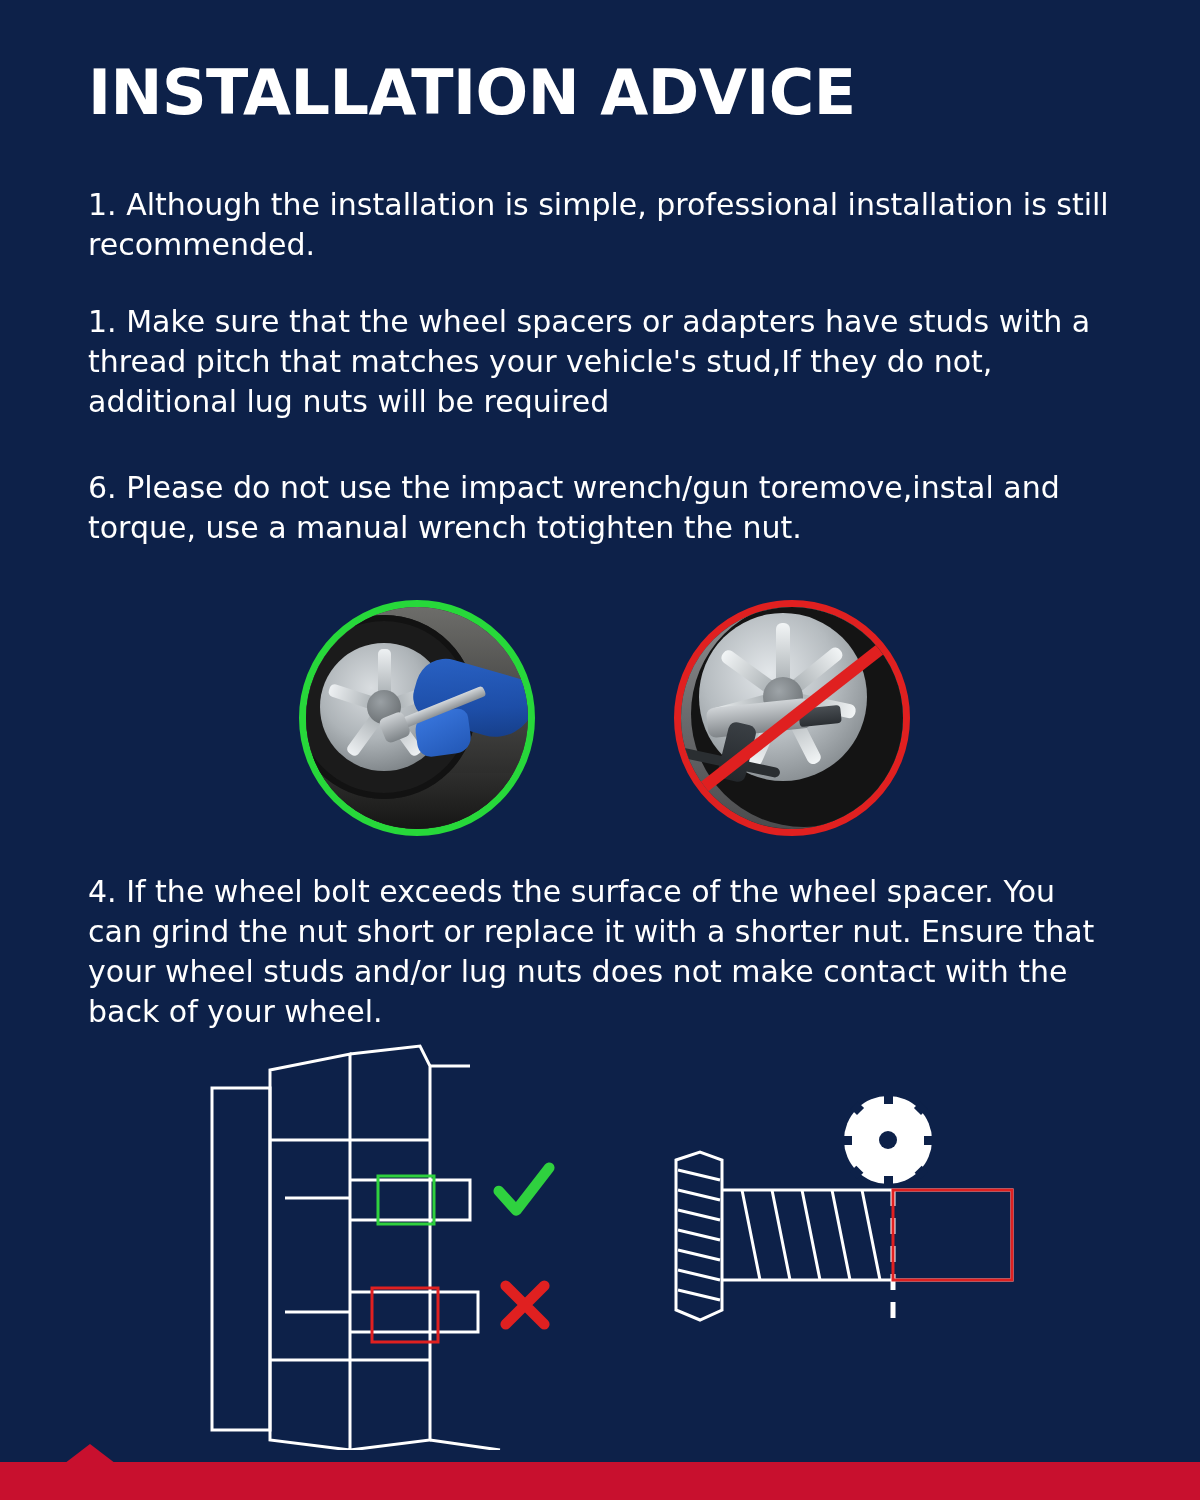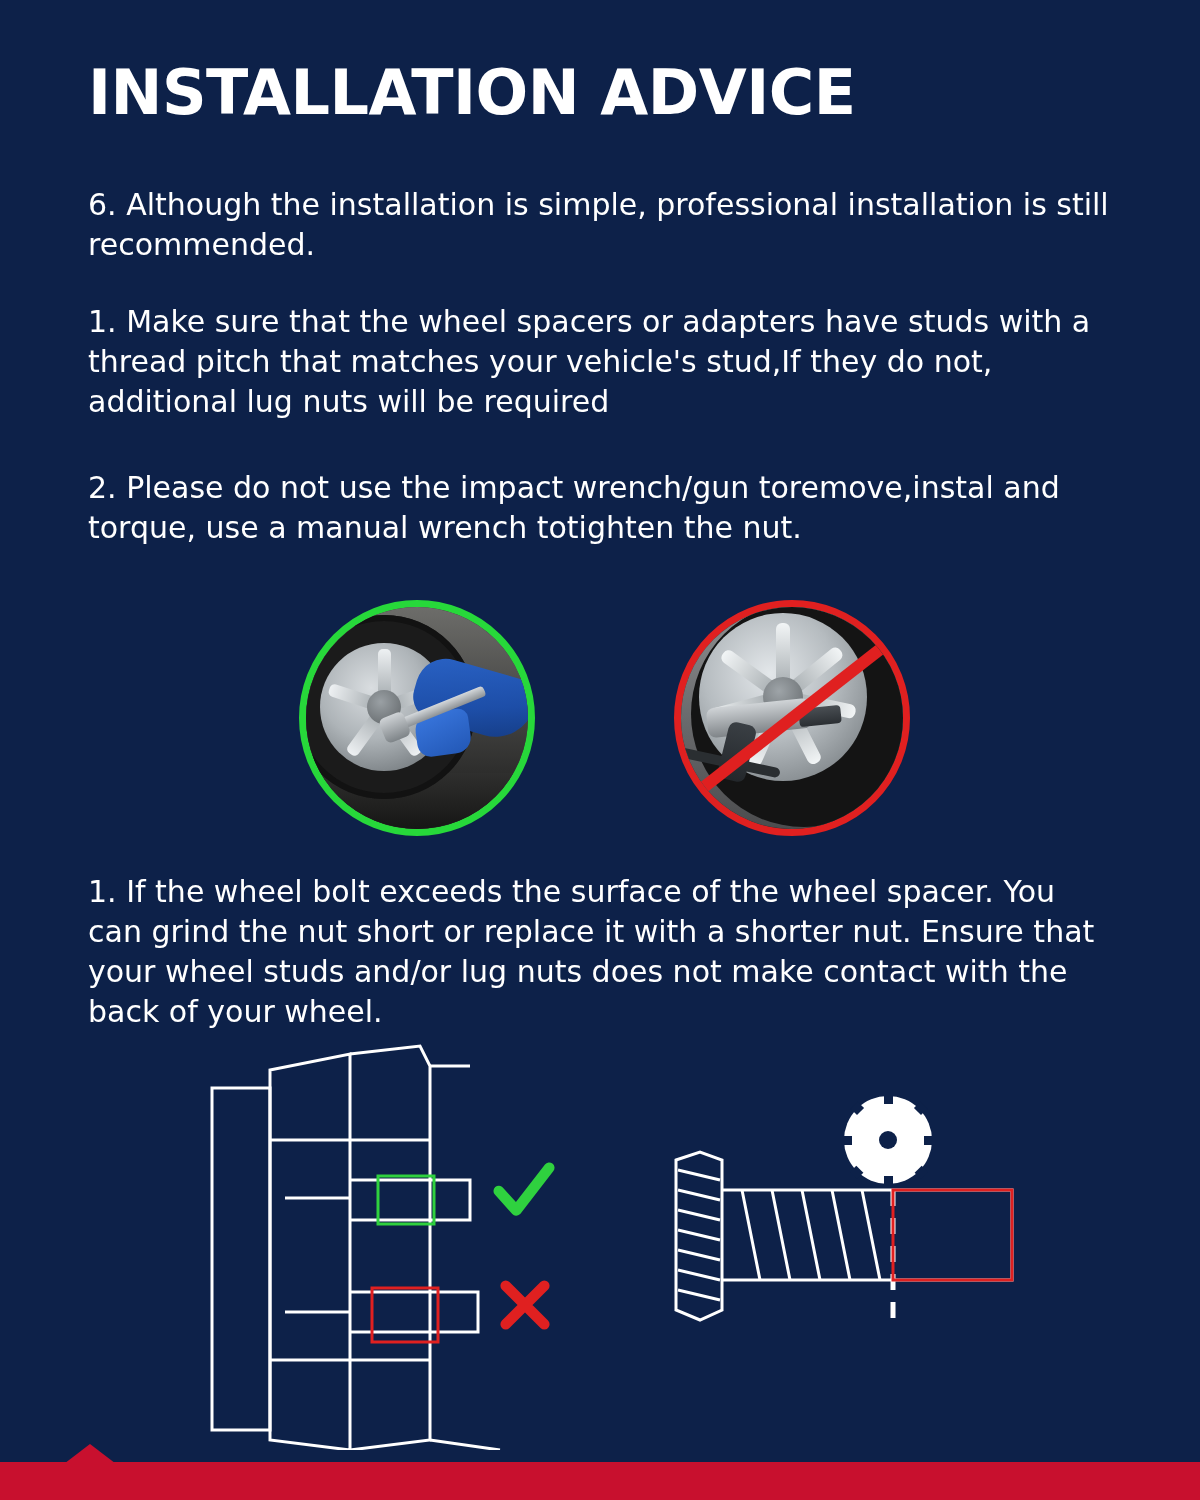--- a/index.html
+++ b/index.html
@@ -257,24 +257,24 @@
     border-bottom:26px solid #c8102e;
   }
 </style>
 </head>
 <body>
 
 <div class="page">
 
   <div class="title">INSTALLATION ADVICE</div>
 
-  <div class="para" id="p1">6.  Although the installation is simple, professional installation is still recommended.</div>
+  <div class="para" id="p1">1.  Although the installation is simple, professional installation is still recommended.</div>
   <div class="para" id="p2">1.  Make sure that the wheel spacers or adapters have studs with a thread pitch that matches your vehicle's stud,If they do not, additional lug nuts will be required</div>
-  <div class="para" id="p3">2. Please do not use the impact wrench/gun toremove,instal and torque, use a manual wrench totighten the nut.</div>
-  <div class="para" id="p4">1. If the wheel bolt exceeds the surface of the wheel spacer. You can grind the nut short or replace it with a shorter nut. Ensure that your wheel studs and/or lug nuts does not make contact with the back of your wheel.</div>
+  <div class="para" id="p3">6. Please do not use the impact wrench/gun toremove,instal and torque, use a manual wrench totighten the nut.</div>
+  <div class="para" id="p4">4. If the wheel bolt exceeds the surface of the wheel spacer. You can grind the nut short or replace it with a shorter nut. Ensure that your wheel studs and/or lug nuts does not make contact with the back of your wheel.</div>
 
   <div class="photo-row">
 
     <div class="circ circ-good">
       <div class="inner">
         <div class="g-bg"></div>
         <div class="g-ground"></div>
         <div class="g-tire"></div>
         <div class="g-rim">
           <div class="g-spoke" style="transform:rotate(0deg)"></div>

